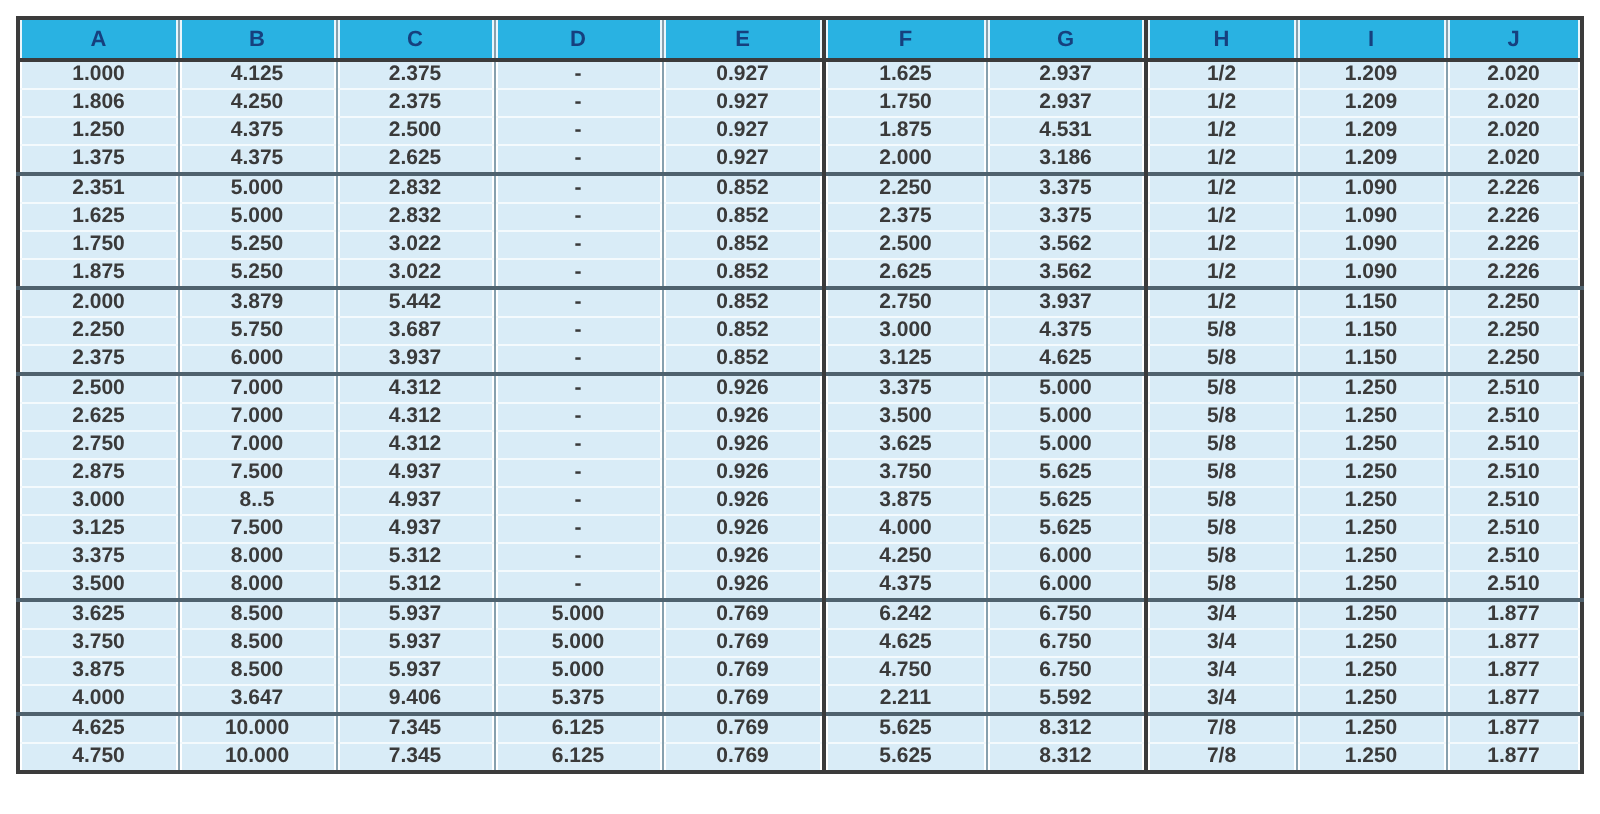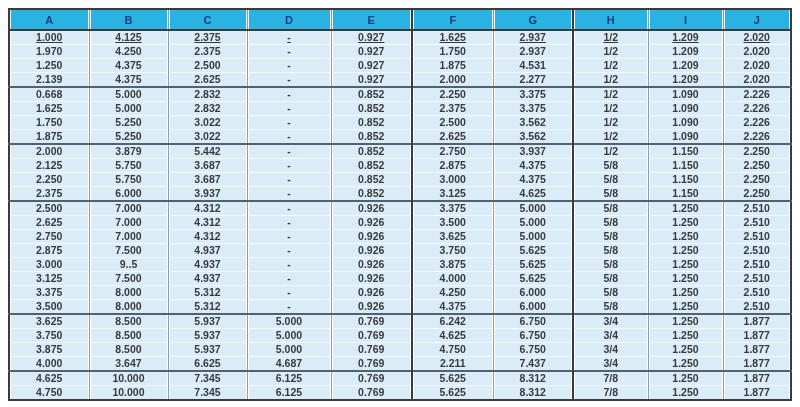--- a/index.html
+++ b/index.html
@@ -46,21 +46,21 @@
     box-shadow: inset 1px 0 0 #ffffff, inset -1px 0 0 #ffffff;
     white-space: nowrap;
   }
   table.spec-table th:first-child,
   table.spec-table td:first-child { border-left: none; }
   
   table.spec-table th.major-div,
   table.spec-table td.major-div { border-left: 2px solid var(--outer-border, #3b3b3b); }
   
   table.spec-table tr.group-start td { border-top: 2px solid var(--heavy-line, #4f626e); }
-  table.spec-table tbody tr:first-child td { border-top: none; text-decoration: underline; }
+  table.spec-table tbody tr:first-child td { border-top: none; }
 </style>
 </head>
 <body>
 
 <div class="page">
   <table class="spec-table">
     <colgroup id="cols">
         <col style="width: 80px;">
         <col style="width: 79px;">
         <col style="width: 79px;">
@@ -93,21 +93,21 @@
           <td>2.375</td>
           <td>-</td>
           <td>0.927</td>
           <td class="major-div">1.625</td>
           <td>2.937</td>
           <td class="major-div">1/2</td>
           <td>1.209</td>
           <td>2.020</td>
         </tr>
         <tr>
-          <td>1.970</td>
+          <td>1.806</td>
           <td>4.250</td>
           <td>2.375</td>
           <td>-</td>
           <td>0.927</td>
           <td class="major-div">1.750</td>
           <td>2.937</td>
           <td class="major-div">1/2</td>
           <td>1.209</td>
           <td>2.020</td>
         </tr>
@@ -117,33 +117,33 @@
           <td>2.500</td>
           <td>-</td>
           <td>0.927</td>
           <td class="major-div">1.875</td>
           <td>4.531</td>
           <td class="major-div">1/2</td>
           <td>1.209</td>
           <td>2.020</td>
         </tr>
         <tr>
-          <td>2.139</td>
+          <td>1.375</td>
           <td>4.375</td>
           <td>2.625</td>
           <td>-</td>
           <td>0.927</td>
           <td class="major-div">2.000</td>
-          <td>2.277</td>
+          <td>3.186</td>
           <td class="major-div">1/2</td>
           <td>1.209</td>
           <td>2.020</td>
         </tr>
         <tr class="group-start">
-          <td>0.668</td>
+          <td>2.351</td>
           <td>5.000</td>
           <td>2.832</td>
           <td>-</td>
           <td>0.852</td>
           <td class="major-div">2.250</td>
           <td>3.375</td>
           <td class="major-div">1/2</td>
           <td>1.090</td>
           <td>2.226</td>
         </tr>
@@ -189,32 +189,20 @@
           <td>5.442</td>
           <td>-</td>
           <td>0.852</td>
           <td class="major-div">2.750</td>
           <td>3.937</td>
           <td class="major-div">1/2</td>
           <td>1.150</td>
           <td>2.250</td>
         </tr>
         <tr>
-          <td>2.125</td>
-          <td>5.750</td>
-          <td>3.687</td>
-          <td>-</td>
-          <td>0.852</td>
-          <td class="major-div">2.875</td>
-          <td>4.375</td>
-          <td class="major-div">5/8</td>
-          <td>1.150</td>
-          <td>2.250</td>
-        </tr>
-        <tr>
           <td>2.250</td>
           <td>5.750</td>
           <td>3.687</td>
           <td>-</td>
           <td>0.852</td>
           <td class="major-div">3.000</td>
           <td>4.375</td>
           <td class="major-div">5/8</td>
           <td>1.150</td>
           <td>2.250</td>
@@ -274,21 +262,21 @@
           <td>-</td>
           <td>0.926</td>
           <td class="major-div">3.750</td>
           <td>5.625</td>
           <td class="major-div">5/8</td>
           <td>1.250</td>
           <td>2.510</td>
         </tr>
         <tr>
           <td>3.000</td>
-          <td>9..5</td>
+          <td>8..5</td>
           <td>4.937</td>
           <td>-</td>
           <td>0.926</td>
           <td class="major-div">3.875</td>
           <td>5.625</td>
           <td class="major-div">5/8</td>
           <td>1.250</td>
           <td>2.510</td>
         </tr>
         <tr>
@@ -359,25 +347,25 @@
           <td>0.769</td>
           <td class="major-div">4.750</td>
           <td>6.750</td>
           <td class="major-div">3/4</td>
           <td>1.250</td>
           <td>1.877</td>
         </tr>
         <tr>
           <td>4.000</td>
           <td>3.647</td>
-          <td>6.625</td>
-          <td>4.687</td>
+          <td>9.406</td>
+          <td>5.375</td>
           <td>0.769</td>
           <td class="major-div">2.211</td>
-          <td>7.437</td>
+          <td>5.592</td>
           <td class="major-div">3/4</td>
           <td>1.250</td>
           <td>1.877</td>
         </tr>
         <tr class="group-start">
           <td>4.625</td>
           <td>10.000</td>
           <td>7.345</td>
           <td>6.125</td>
           <td>0.769</td>

